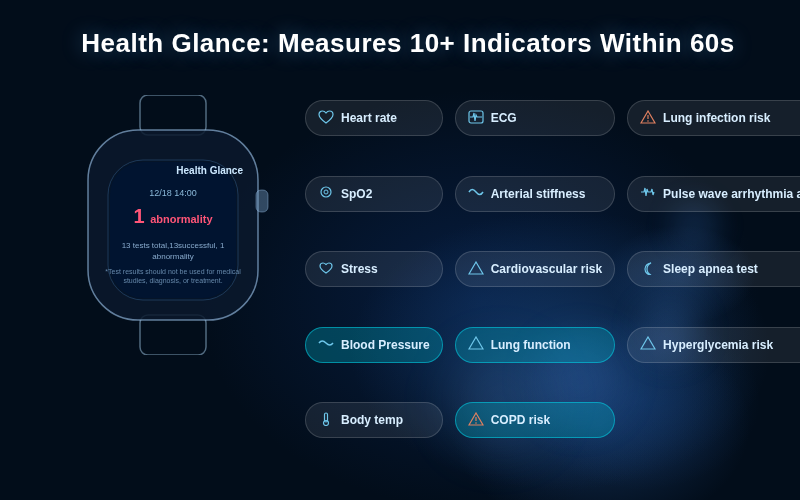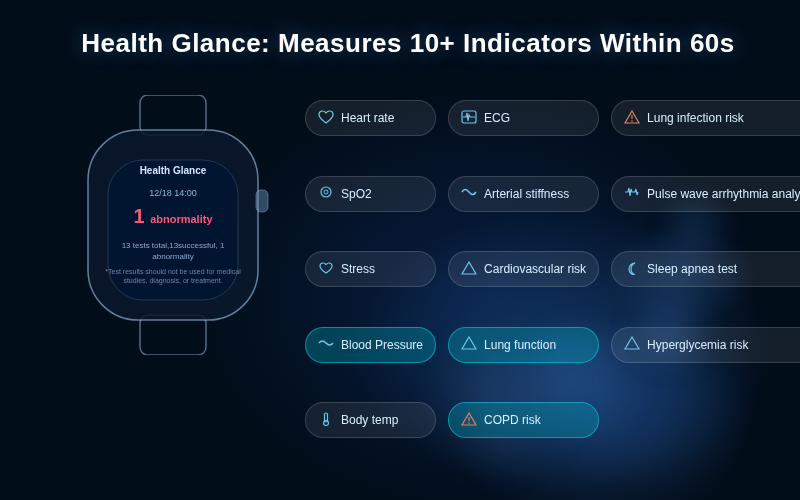--- a/index.html
+++ b/index.html
@@ -121,38 +121,39 @@
       font-size: 14px;
       min-width: 16px;
       text-align: center;
       color: #a0d4f5;
     }
 
     .pill-label {
       color: #d8eeff;
       font-size: 12px;
       white-space: nowrap;
-      font-weight: 400;
+      font-weight: 700;
     }
 
     
     .watch-screen {
       position: absolute;
       left: 50%;
       top: 50%;
       transform: translate(-50%, -50%);
       width: 140px;
       text-align: center;
     }
 
     .watch-title {
       color: #cce8ff;
       font-size: 10px;
       font-weight: 600;
       margin-bottom: 12px;
+      text-align: right;
     }
 
     .watch-date {
       color: #8ab8d8;
       font-size: 9px;
       margin-bottom: 8px;
     }
 
     .watch-abnormality-num {
       color: #ff6688;

